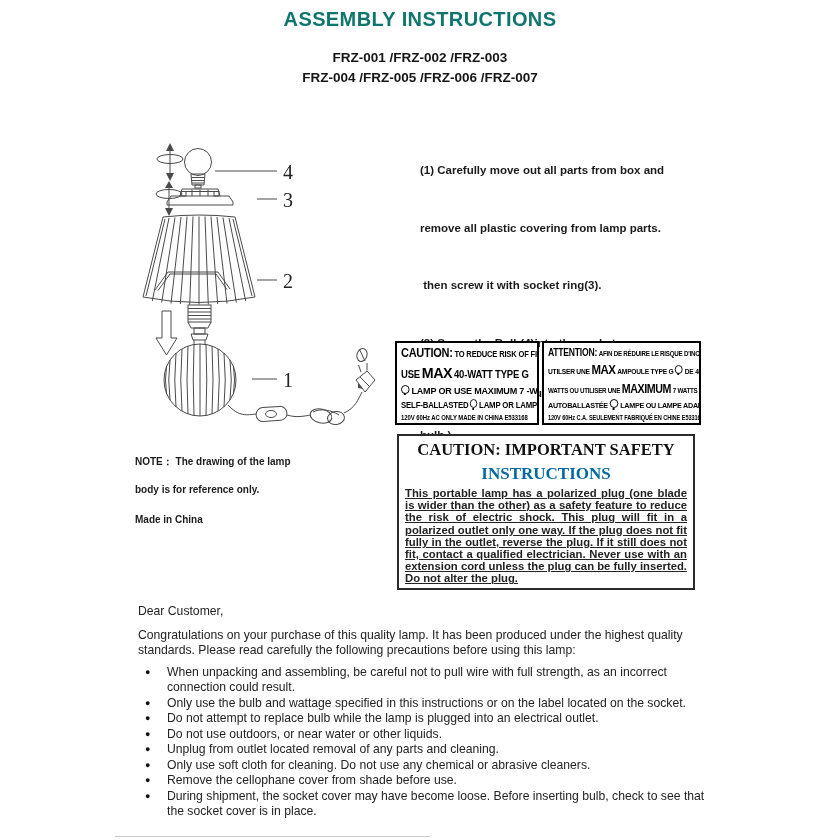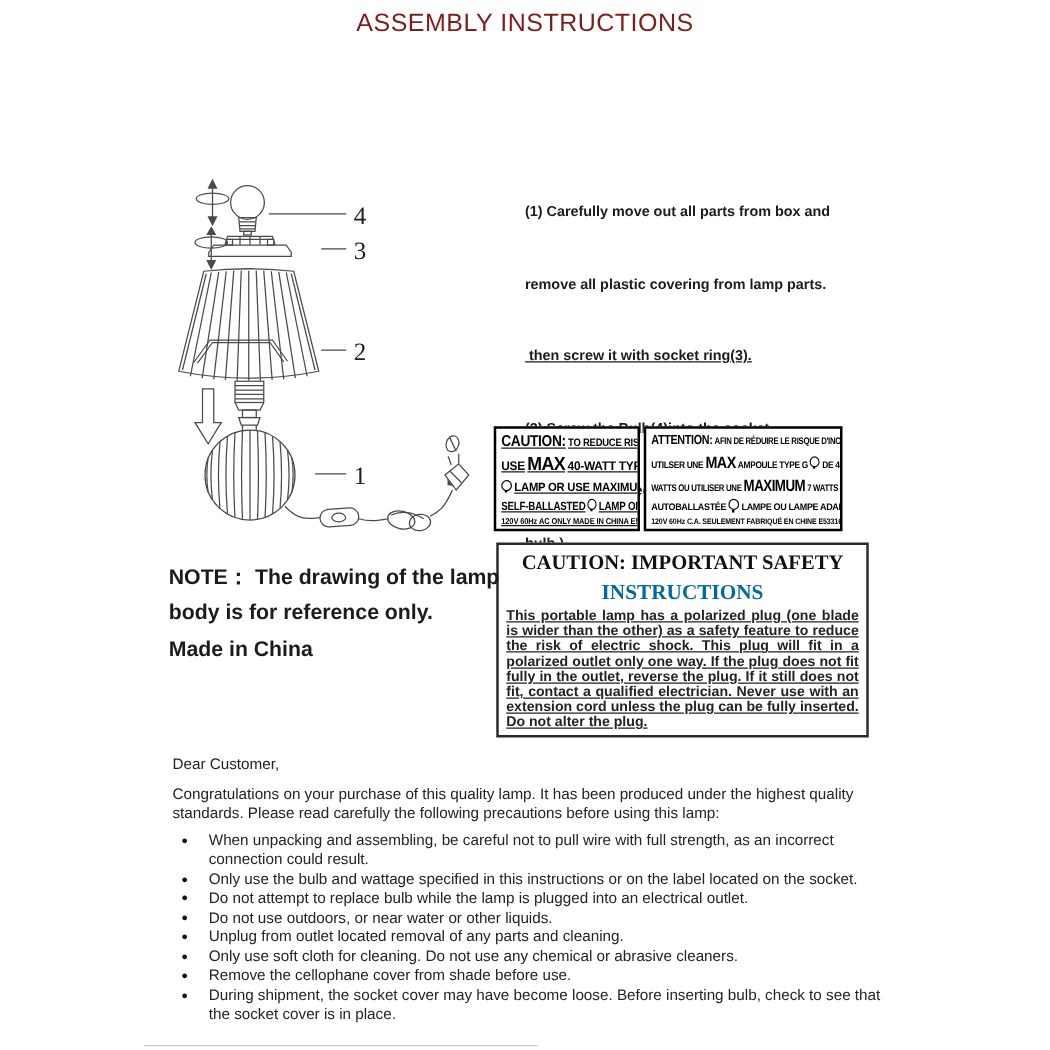--- a/index.html
+++ b/index.html
@@ -1,42 +1,42 @@
 <!DOCTYPE html>
 <html><head>
 <meta charset="utf-8">
 <style>
   html,body{margin:0;padding:0;background:#fff;}
   .page{position:relative;width:840px;height:840px;background:#ffffff;overflow:hidden;
         font-family:"Liberation Sans",sans-serif;color:#1b1b1b;}
 
   
   .header{position:absolute;top:8px;left:0;width:840px;text-align:center;}
-  .doc-title{font-size:20px;font-weight:normal;letter-spacing:.4px;color:#7f1d1d;}
+  .doc-title{font-size:20px;font-weight:bold;letter-spacing:.4px;color:#0f766e;}
   .models{margin-top:17px;font-size:13.5px;font-weight:bold;line-height:20px;color:#161616;}
 
   
   .diagram{position:absolute;left:125px;top:128px;width:270px;height:325px;}
   .diagram svg{width:100%;height:100%;}
   .diagram .ln{stroke:#4a4a4a;stroke-width:1;fill:none;}
   .diagram .filldark{fill:#4a4a4a;stroke:none;}
   .diagram text{font-family:"Liberation Serif",serif;font-size:20px;fill:#222;}
 
   
   .steps{position:absolute;left:420px;top:135px;width:300px;font-size:11.5px;font-weight:bold;
          line-height:14px;white-space:pre-wrap;color:#1b1b1b;}
   .step-line{margin:0;}
-  .m14{margin-top:16px;} .m15{margin-top:15px;text-decoration:underline;} .m8{margin-top:8px;}
+  .m14{margin-top:16px;} .m15{margin-top:15px;} .m8{margin-top:8px;}
 
   
   .caution-wrap{position:absolute;left:395px;top:341px;width:310px;height:84px;display:flex;gap:3px;}
   .caution-cell{border:2px solid #000;background:#fff;box-sizing:border-box;
                 display:flex;flex-direction:column;justify-content:space-between;
                 padding:3px 3px 2px 4px;overflow:hidden;}
-  .cell-en{width:117px;text-decoration:underline;} .cell-fr{width:159px;}
+  .cell-en{width:144px;} .cell-fr{width:159px;}
   .c-line{white-space:nowrap;display:flex;align-items:baseline;gap:2px;color:#000;font-weight:bold;}
   .sx95{transform:scaleX(.95);transform-origin:0 50%;}
   .sx88{transform:scaleX(.88);transform-origin:0 50%;}
   .sx82{transform:scaleX(.82);transform-origin:0 50%;}
   .cap-title{font-size:12.5px;letter-spacing:-.3px;}
   .cap-sm{font-size:8.6px;letter-spacing:-.2px;}
   .cap-max{font-size:15px;letter-spacing:-.5px;}
   .cell-fr .cap-title{font-size:10.5px;}
   .cell-fr .cap-sm{font-size:7.6px;letter-spacing:-.3px;}
   .cell-fr .cap-max{font-size:13px;}
@@ -50,41 +50,45 @@
   .safety-box{position:absolute;left:397px;top:434px;width:298px;height:156px;border:2px solid #2b2b2b;
               box-sizing:border-box;background:#fff;}
   .safety-h1{margin-top:4px;text-align:center;font-family:"Liberation Serif",serif;
              font-weight:bold;font-size:16.5px;color:#111;}
   .safety-h2{text-align:center;font-family:"Liberation Serif",serif;font-weight:bold;
              font-size:17px;margin-top:4px;color:#0369a1;}
   .safety-body{margin:3px 6px 0 6px;font-size:11.3px;font-weight:bold;line-height:12.2px;
                text-align:justify;color:#222;text-decoration:underline;}
 
   
-  .note{position:absolute;left:135px;top:455px;font-size:17px;font-weight:bold;line-height:14px;color:#1b1b1b;}
+  .note{position:absolute;left:135px;top:455px;font-size:10px;font-weight:bold;line-height:14px;color:#1b1b1b;}
   .note-line2{margin-top:14px;}
   .made-in{margin-top:16px;}
 
   
   .letter{position:absolute;left:138px;top:604px;width:585px;font-size:12.2px;line-height:15.5px;color:#232323;}
   .salutation{margin:0;}
   .intro{margin-top:8px;width:575px;}
   .bullets{margin:6px 0 0 0;padding:0;list-style:none;}
   .bullet{display:flex;align-items:flex-start;margin:0;}
   .dot{flex:none;width:9px;margin-left:7px;margin-right:13px;font-size:9px;line-height:15.5px;color:#111;}
   .b-text{width:556px;}
   .artifact-line{position:absolute;left:115px;top:836px;width:315px;height:1px;background:#c9c9c9;}
 </style>
 </head>
 <body>
 
 <div class="page">
 
   <div class="header">
     <div class="doc-title">ASSEMBLY INSTRUCTIONS</div>
+    <div class="models">
+      <div>FRZ-001 /FRZ-002 /FRZ-003</div>
+      <div>FRZ-004 /FRZ-005 /FRZ-006 /FRZ-007</div>
+    </div>
   </div>
 
   <div class="diagram">
     <svg viewBox="0 0 270 325">
 
       <g>
         <line class="ln" x1="45" y1="21" x2="45" y2="47"></line>
         <path class="filldark" d="M45,15 L41,23 L49,23 Z"></path>
         <path class="filldark" d="M45,53 L41,45 L49,45 Z"></path>
         <ellipse class="ln" cx="45" cy="31" rx="13" ry="4.5"></ellipse>

